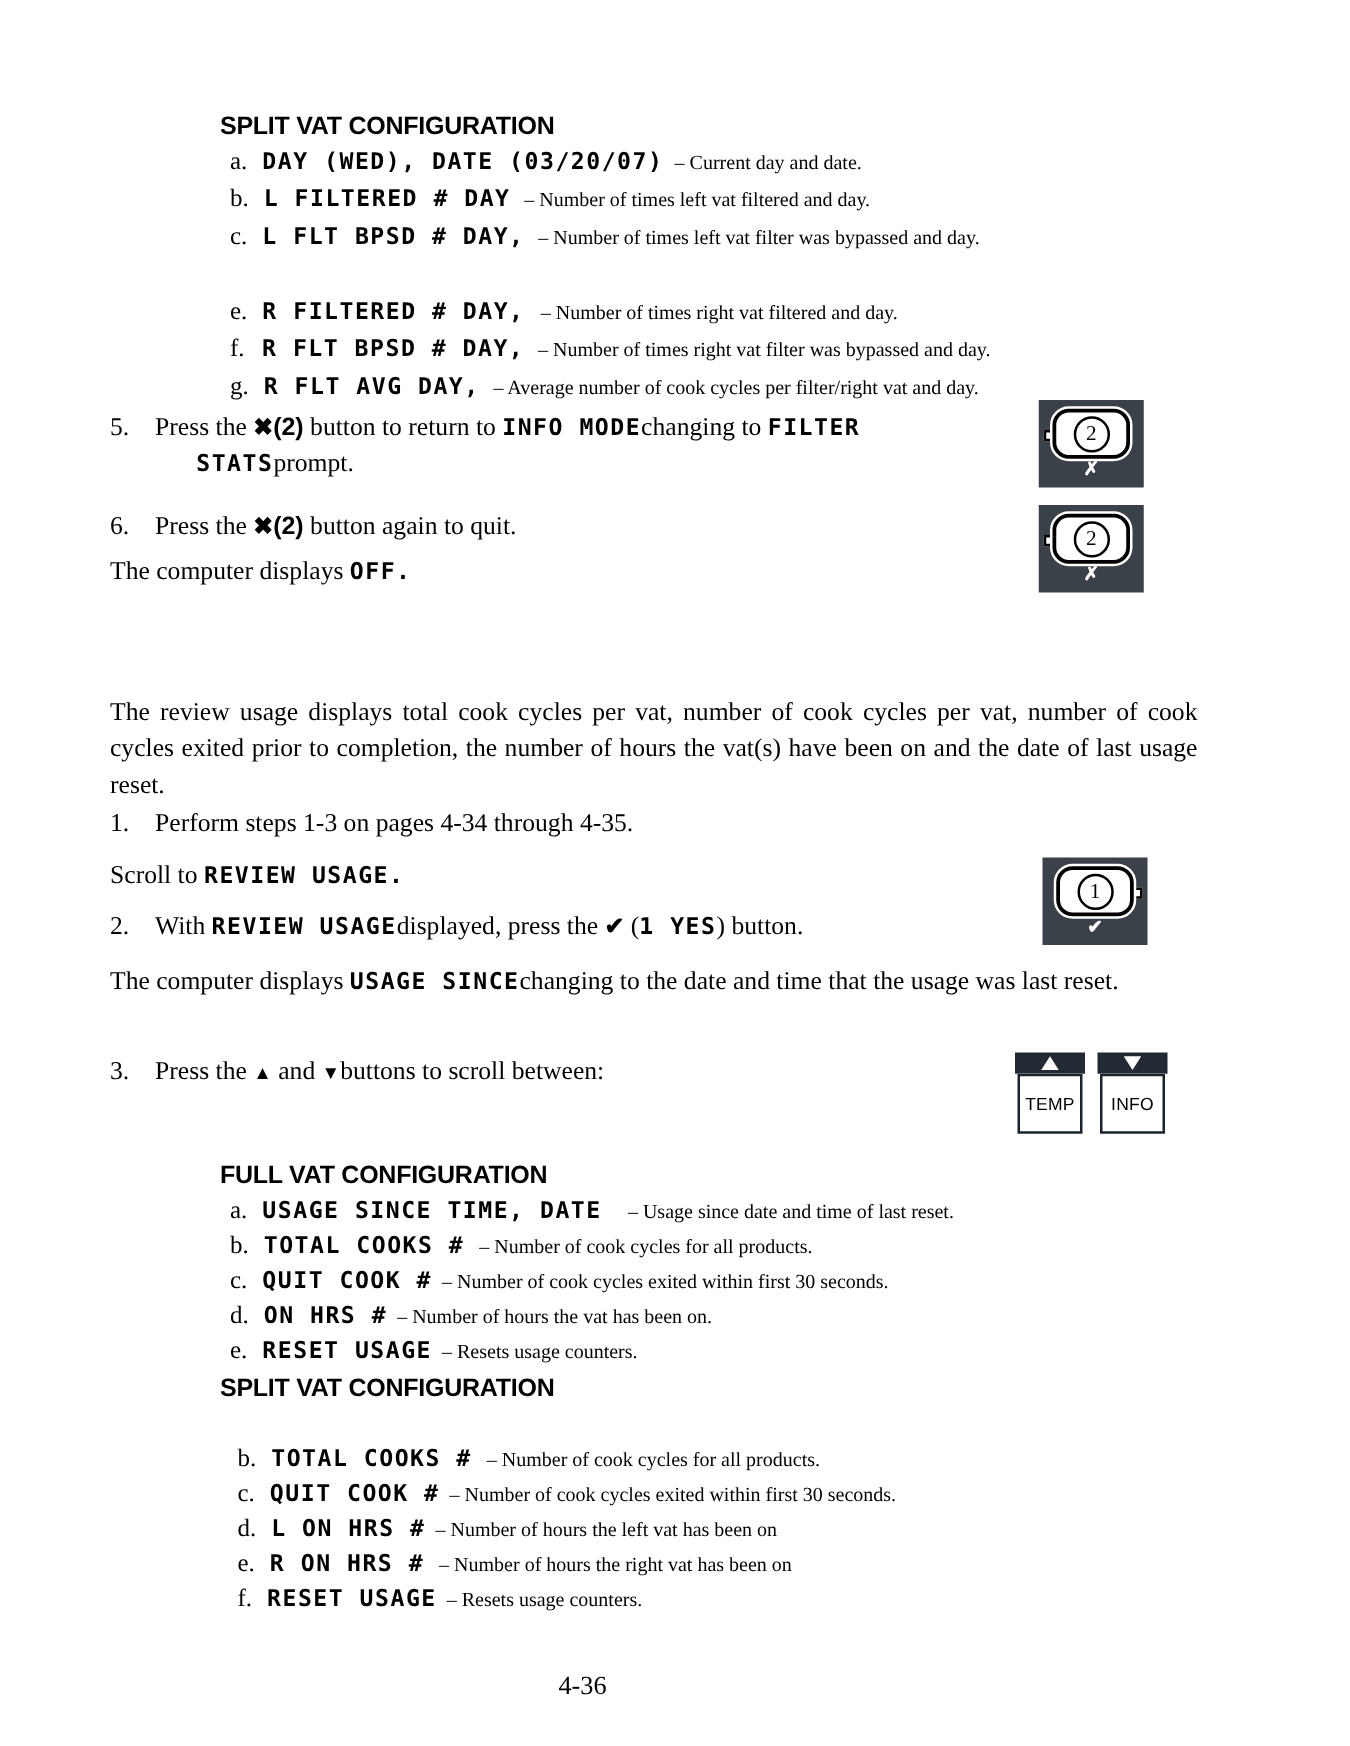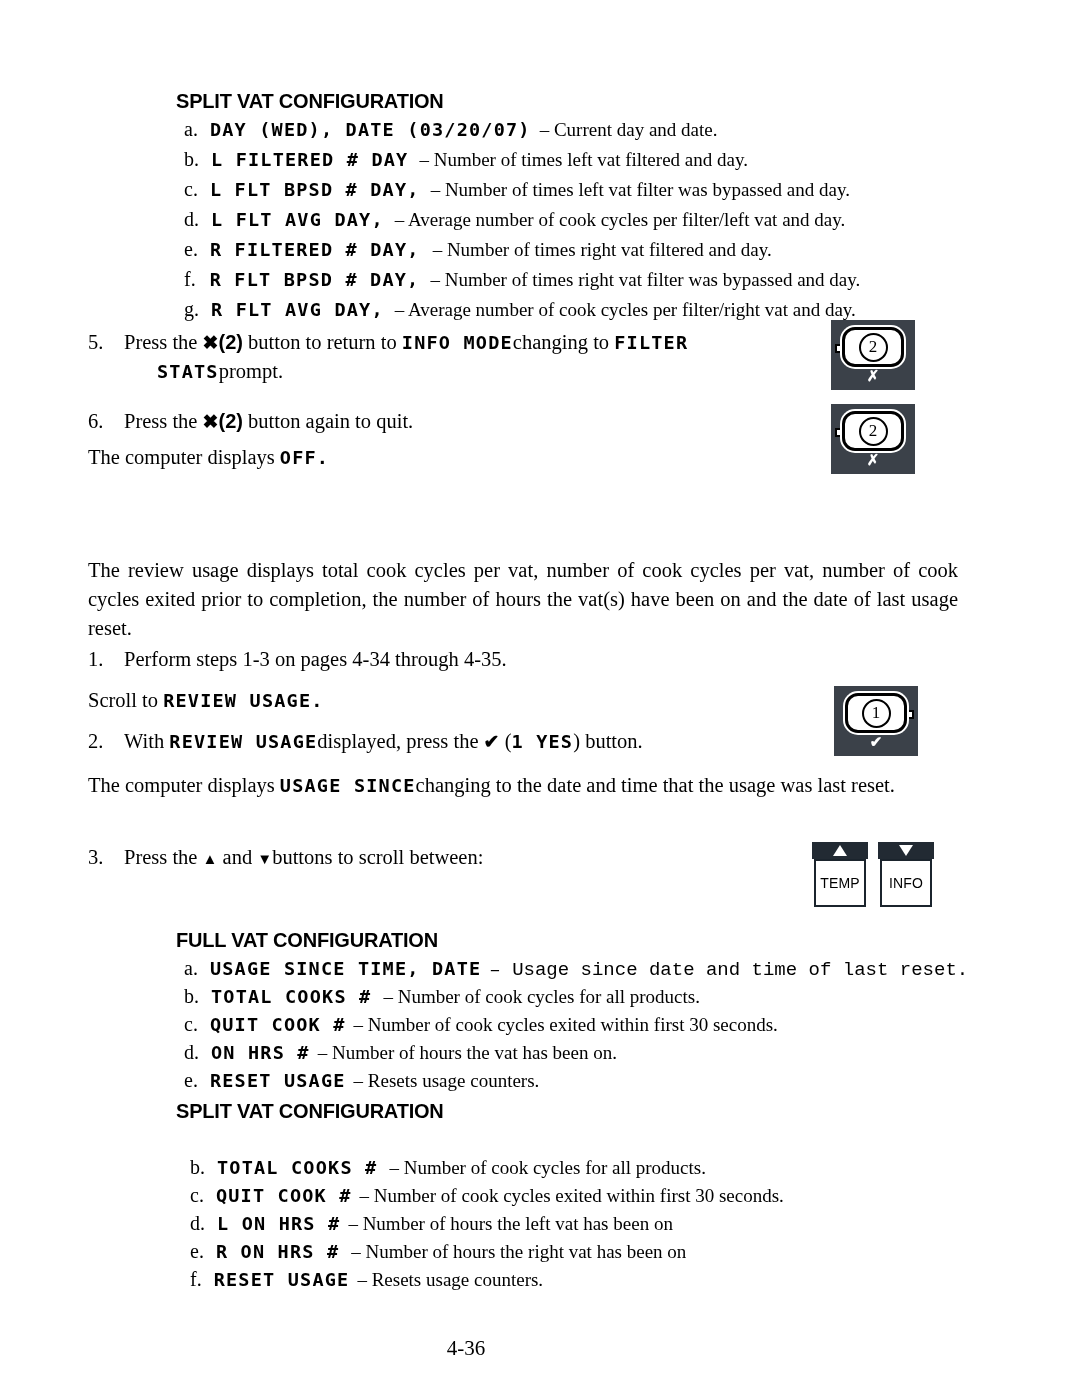--- a/index.html
+++ b/index.html
@@ -62,21 +62,21 @@
   .bold-sans { font-family: "Liberation Sans", sans-serif; font-weight: bold; }
 
   
   .listrow {
     position: absolute;
     white-space: nowrap;
     font-family: "Liberation Serif", serif;
     font-size: 20px;
   }
   .listrow .ltr { font-family: "Liberation Serif", serif; font-size: 20px; }
-  .listrow .dash { font-family: "Liberation Serif", serif; font-size: 19px; }
+  .listrow .dash { font-family: "Liberation Serif", serif; font-size: 16px; }
 
   
   .step {
     position: absolute;
     font-family: "Liberation Serif", serif;
     font-size: 20.5px;
     line-height: 29px;
   }
   .step .num {
     position: absolute;
@@ -223,25 +223,20 @@
     <span class="lcd" style="margin-left:7px;">L FILTERED # DAY</span>
     <span class="dash" style="margin-left:6px;">– Number of times left vat filtered and day.</span>
   </div>
 
   <div class="listrow" style="left:184px; top:178px;">
     <span class="ltr">c.</span>
     <span class="lcd" style="margin-left:7px;">L FLT BPSD # DAY,</span>
     <span class="dash" style="margin-left:6px;">– Number of times left vat filter was bypassed and day.</span>
   </div>
 
-  <div class="listrow" style="left:184px; top:208px;">
-    <span class="ltr">d.</span>
-    <span class="lcd" style="margin-left:7px;">L FLT AVG DAY,</span>
-    <span class="dash" style="margin-left:6px;">– Average number of cook cycles per filter/left vat and day.</span>
-  </div>
 
   <div class="listrow" style="left:184px; top:238px;">
     <span class="ltr">e.</span>
     <span class="lcd" style="margin-left:7px;">R FILTERED # DAY,</span>
     <span class="dash" style="margin-left:8px;">– Number of times right vat filtered and day.</span>
   </div>
 
   <div class="listrow" style="left:184px; top:268px;">
     <span class="ltr">f.</span>
     <span class="lcd" style="margin-left:9px;">R FLT BPSD # DAY,</span>
@@ -357,21 +352,21 @@
         <i class="down"></i>
       </div>
     <div class="cap">INFO</div>
   </div>
 
   <div class="blk sans-head" style="left:176px; top:929px;">FULL VAT CONFIGURATION</div>
 
   <div class="listrow" style="left:184px; top:957px;">
     <span class="ltr">a.</span>
     <span class="lcd" style="margin-left:7px;">USAGE SINCE TIME, DATE</span>
-    <span class="dash" style="margin-left:3px;font-family:Liberation Mono, monospace;">– Usage since date and time of last reset.</span>
+    <span class="dash" style="margin-left:16px;">– Usage since date and time of last reset.</span>
   </div>
 
   <div class="listrow" style="left:184px; top:985px;">
     <span class="ltr">b.</span>
     <span class="lcd" style="margin-left:7px;">TOTAL COOKS #</span>
     <span class="dash" style="margin-left:7px;">– Number of cook cycles for all products.</span>
   </div>
 
   <div class="listrow" style="left:184px; top:1013px;">
     <span class="ltr">c.</span>

